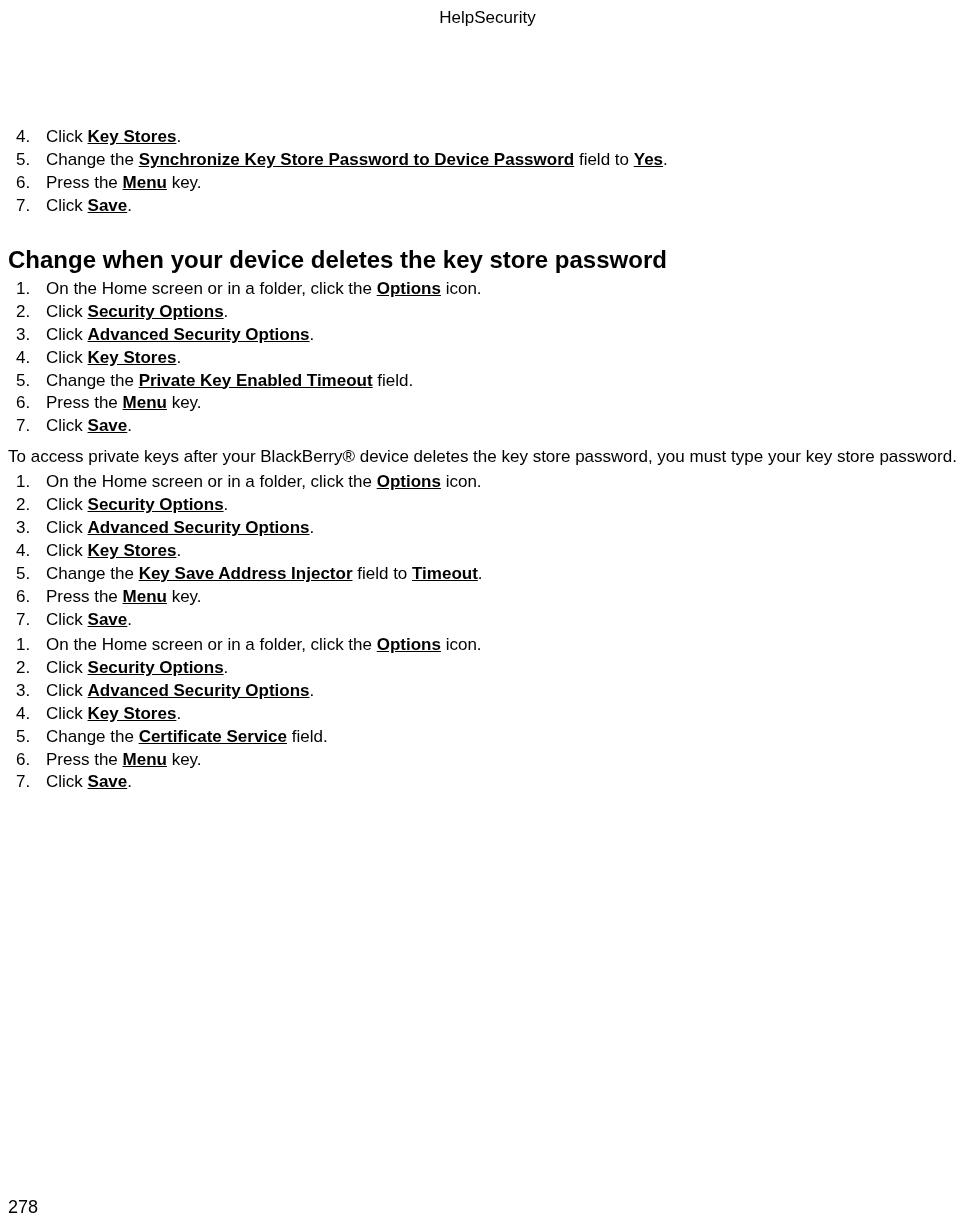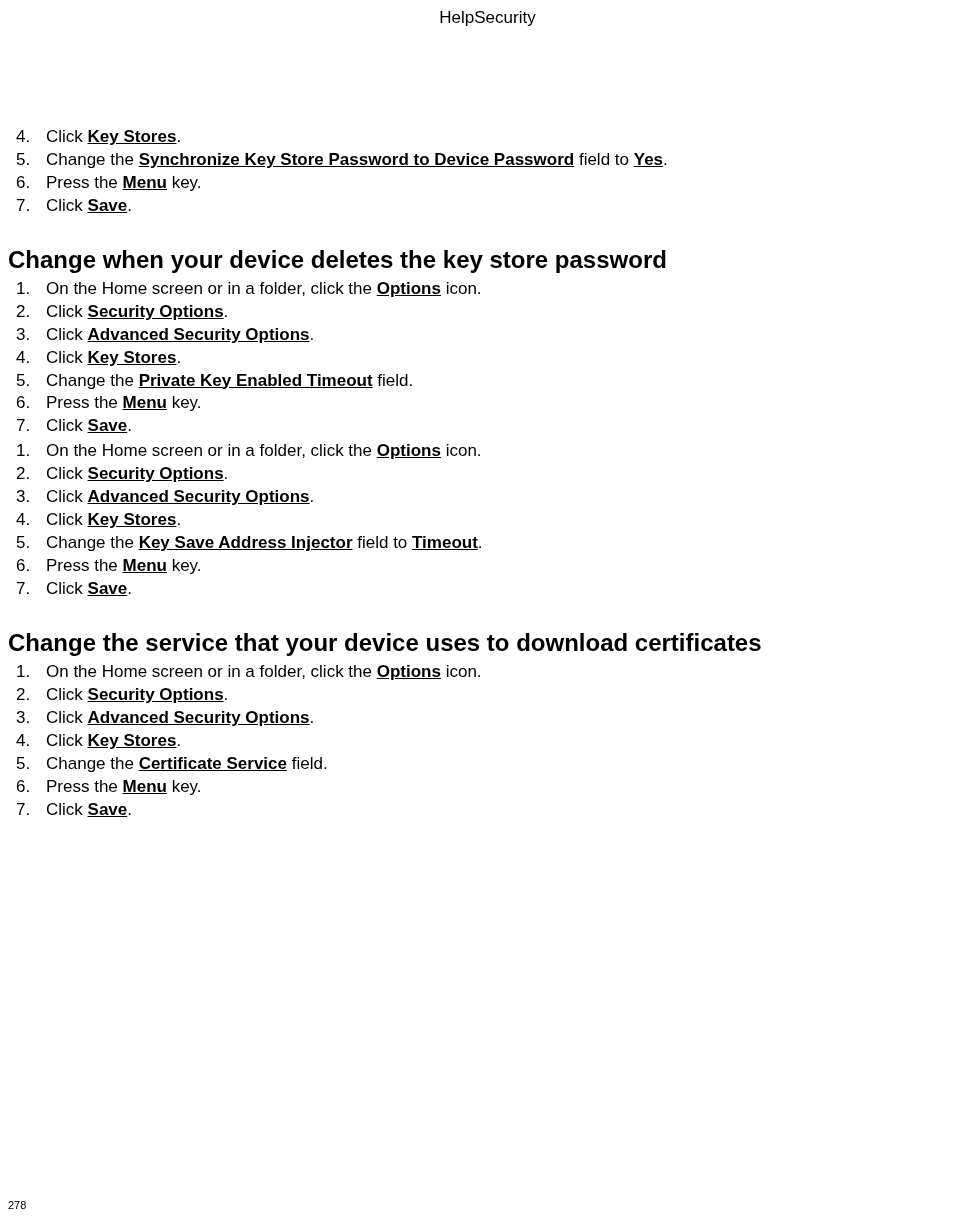--- a/index.html
+++ b/index.html
@@ -59,23 +59,23 @@
   ol li::before {
     counter-increment: listnum;
     content: counter(listnum) ".";
     position: absolute;
     left: -30px;
     width: 24px;
   }
   .bold { font-weight: 700; text-decoration: underline; }
   .page-number {
     position: absolute;
-    bottom: 17px;
+    bottom: 10px;
     left: 8px;
-    font-size: 11px;
+    font-size: 18px;
   }
 </style>
 </head>
 <body>
 
 <div class="page">
   <div class="header">
     <span>Help</span>
     <span>Security</span>
   </div>
@@ -114,20 +114,21 @@
       <li>
         <span>Change the </span><span class="bold">Private Key Enabled Timeout</span><span> field.</span>
       </li>
       <li>
         <span>Press the </span><span class="bold">Menu</span><span> key.</span>
       </li>
       <li>
         <span>Click </span><span class="bold">Save</span><span>.</span>
       </li>
     </ol>
+    <p class="note">To access private keys after your BlackBerry® device deletes the key store password, you must type your key store password.</p>
 
     <ol>
       <li>
         <span>On the Home screen or in a folder, click the </span><span class="bold">Options</span><span> icon.</span>
       </li>
       <li>
         <span>Click </span><span class="bold">Security Options</span><span>.</span>
       </li>
       <li>
         <span>Click </span><span class="bold">Advanced Security Options</span><span>.</span>
@@ -139,21 +140,20 @@
         <span>Change the </span><span class="bold">Key Save Address Injector</span><span> field to </span><span class="bold">Timeout</span><span>.</span>
       </li>
       <li>
         <span>Press the </span><span class="bold">Menu</span><span> key.</span>
       </li>
       <li>
         <span>Click </span><span class="bold">Save</span><span>.</span>
       </li>
     </ol>
 
-    <h2>Change the service that your device uses to download certificates</h2>
     <ol>
       <li>
         <span>On the Home screen or in a folder, click the </span><span class="bold">Options</span><span> icon.</span>
       </li>
       <li>
         <span>Click </span><span class="bold">Security Options</span><span>.</span>
       </li>
       <li>
         <span>Click </span><span class="bold">Advanced Security Options</span><span>.</span>
       </li>

